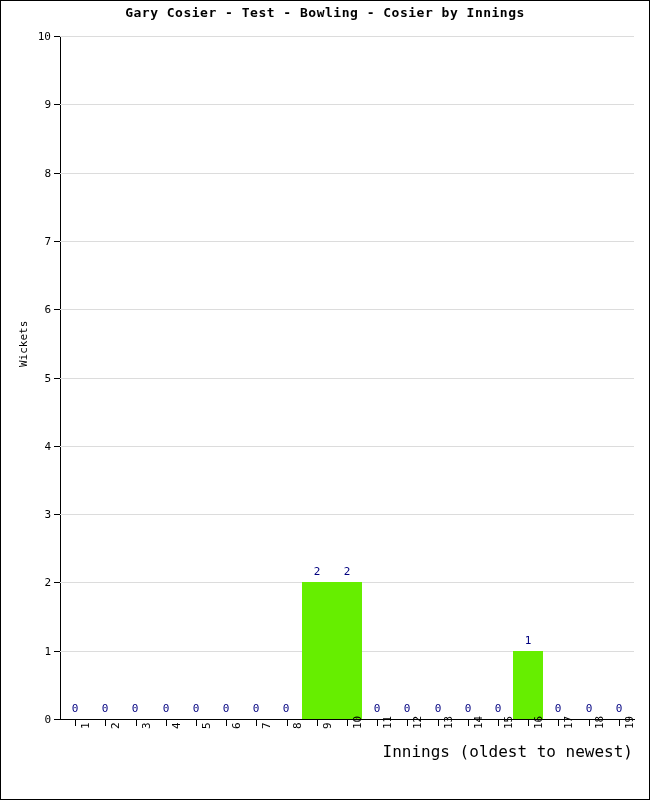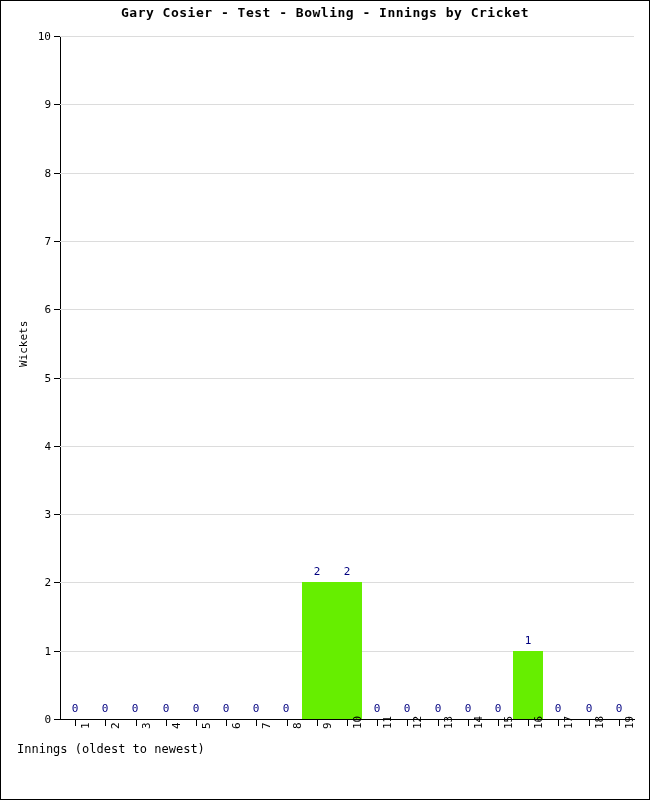--- a/index.html
+++ b/index.html
@@ -120,40 +120,40 @@
     color: #000000;
     white-space: nowrap;
     transform: rotate(-90deg);
     transform-origin: left top;
   }
   #xlabel {
     position: absolute;
     left: 0;
     top: 741px;
     width: 632px;
-    font-size: 12px;
-    color: #000000;
-    white-space: nowrap;
-    padding-left: 16px;
+    text-align: right;
+    font-size: 16px;
+    color: #000000;
+    white-space: nowrap;
   }
   #footer {
     position: absolute;
     left: 5px;
     top: 779px;
     font-size: 11px;
     color: #000000;
     white-space: nowrap;
   }
 </style>
 </head>
 <body>
 
 <div id="page">
 
-  <div id="chart-title">Gary Cosier - Test - Bowling - Innings by Cricket</div>
+  <div id="chart-title">Gary Cosier - Test - Bowling - Cosier by Innings</div>
 
   <div id="axis-y-line"></div>
   <div id="axis-x-line"></div>
 
   <div id="plot-area">
       <div class="gridline" style="top: 615px;"></div>
       <div class="gridline" style="top: 546px;"></div>
       <div class="gridline" style="top: 478px;"></div>
       <div class="gridline" style="top: 410px;"></div>
       <div class="gridline" style="top: 342px;"></div>

